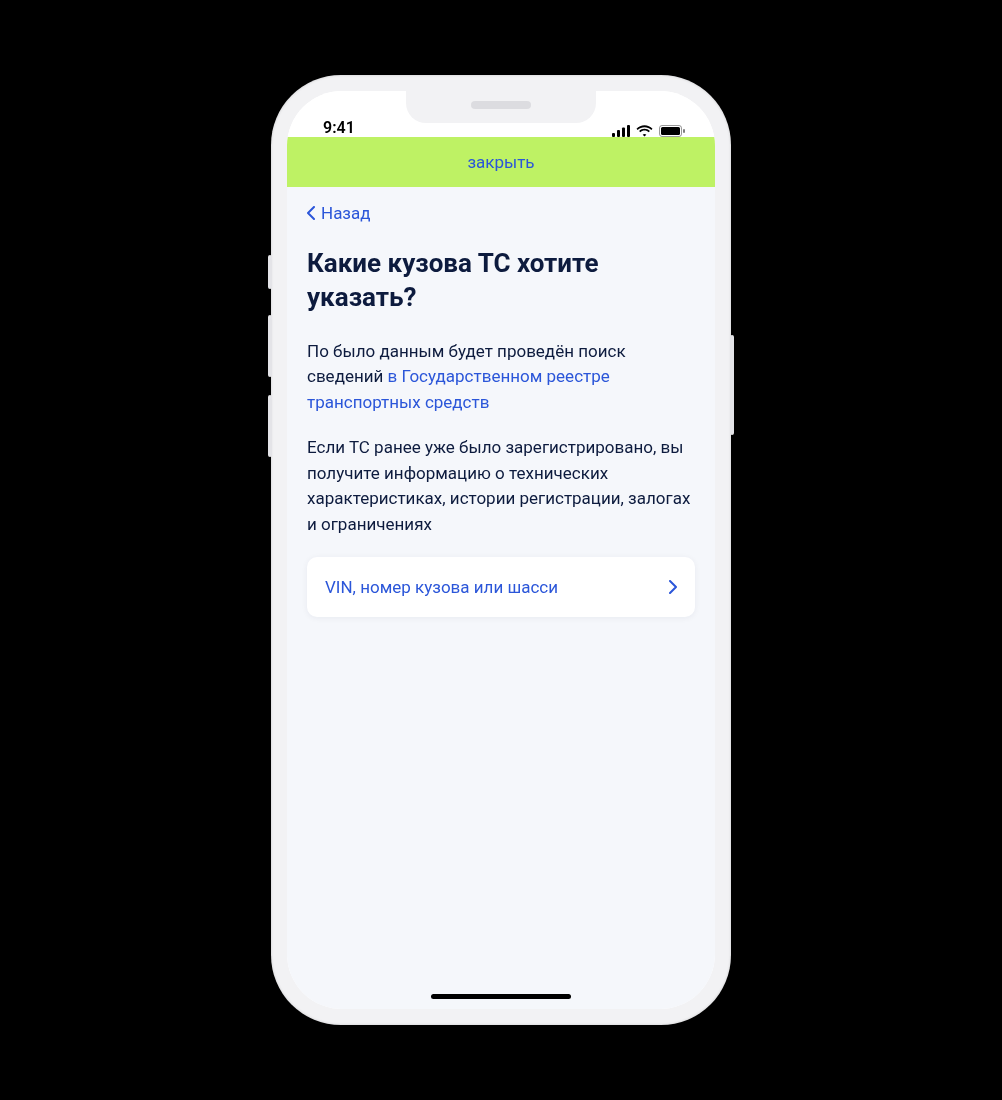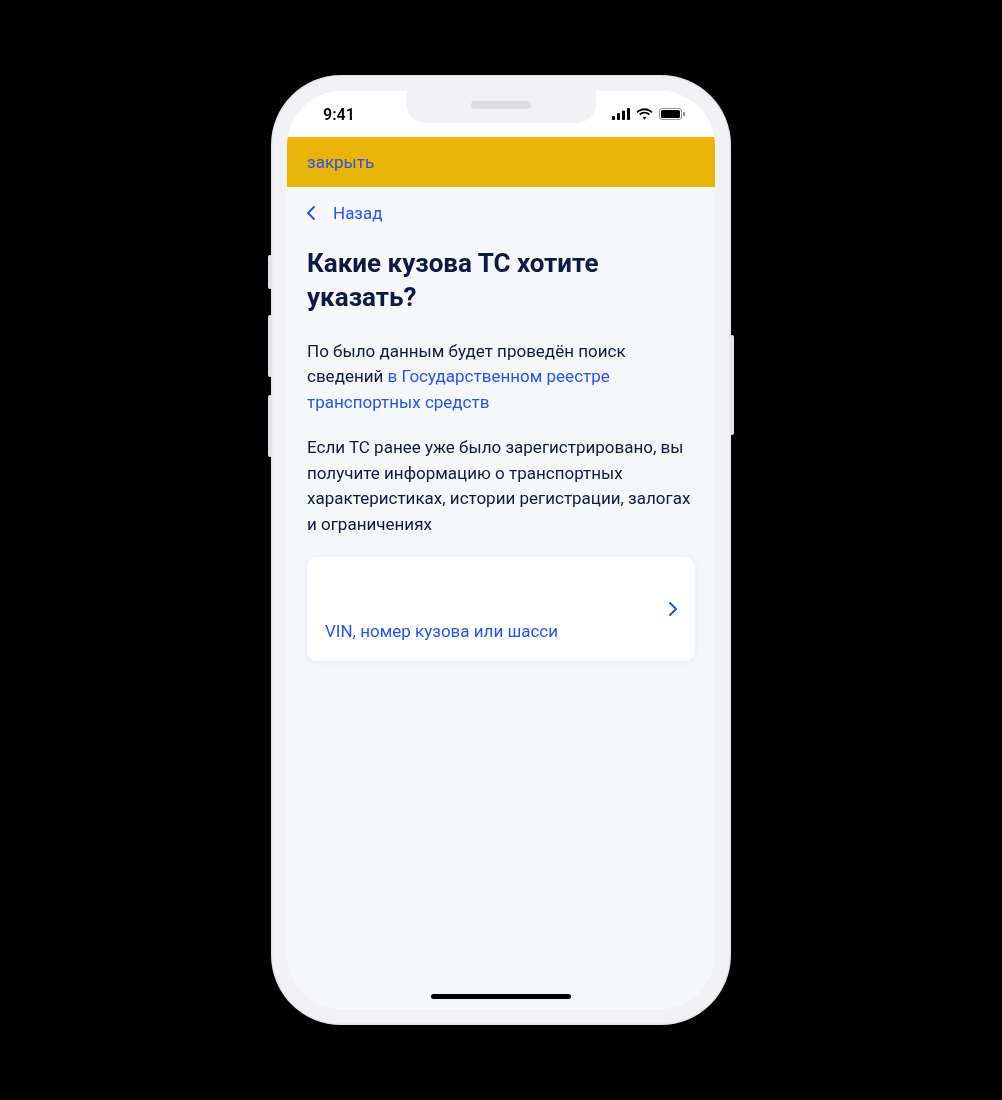--- a/index.html
+++ b/index.html
@@ -73,60 +73,60 @@
     top:10px;
     transform:translateX(-50%);
     width:60px;
     height:8px;
     background:#dcdce0;
     border-radius:4px;
   }
   .status-bar {
     height: 46px;
     display: flex;
-    align-items: center;
+    align-items: flex-end;
     justify-content: space-between;
     padding: 0 30px 0 36px;
     font-weight: 600;
     font-size: 16px;
     color: #000;
     background:#fff;
   }
   .status-right {
     display: flex;
     align-items: center;
     gap: 6px;
   }
   .status-right svg { display:block; }
 
   .top-bar {
     height: 50px;
     display: flex;
     align-items: center;
-    justify-content: flex-start;
+    justify-content: center;
     padding: 0 20px;
-    background:#eab308;
+    background:#bef264;
   }
   .close-link {
     color: #2b56d9;
     font-size: 17px;
     font-weight: 400;
     cursor: pointer;
   }
 
   .content {
     flex: 1;
     background: #f5f7fb;
     padding: 16px 20px 20px 20px;
     overflow-y: auto;
   }
   .back-link {
     display: inline-flex;
     align-items: center;
-    gap: 18px;
+    gap: 6px;
     color: #2b56d9;
     font-size: 17px;
     cursor: pointer;
     margin-bottom: 24px;
   }
   .back-link svg { display:block; }
 
   .page-title {
     font-size: 26px;
     font-weight: 700;
@@ -152,21 +152,20 @@
     display: flex;
     align-items: center;
     justify-content: space-between;
     margin-bottom: 16px;
     box-shadow: 0 1px 6px rgba(13,27,62,0.06);
     cursor: pointer;
   }
   .option-label {
     color: #2b56d9;
     font-size: 17px;
-    margin-top: 44px;
   }
   .option-card svg { flex-shrink: 0; }
 
   .home-indicator {
     position: absolute;
     bottom: 10px;
     left: 50%;
     transform: translateX(-50%);
     width: 140px;
     height: 5px;
@@ -222,21 +221,21 @@
         </svg>
         <span>Назад</span>
       </div>
 
       <h1 class="page-title">Какие кузова ТС хотите указать?</h1>
 
       <p class="body-text">
         <span>По было данным будет проведён поиск сведений </span><span class="inline-link">в Государственном реестре транспортных средств</span>
       </p>
 
-      <p class="body-text">Если ТС ранее уже было зарегистрировано, вы получите информацию о транспортных характеристиках, истории регистрации, залогах и ограничениях</p>
+      <p class="body-text">Если ТС ранее уже было зарегистрировано, вы получите информацию о технических характеристиках, истории регистрации, залогах и ограничениях</p>
 
       <div class="option-card">
         <span class="option-label">VIN, номер кузова или шасси</span>
         <svg width="8" height="14" viewBox="0 0 8 14">
           <path d="M1 1 L7 7 L1 13" stroke="#2b56d9" stroke-width="2" fill="none" stroke-linecap="round" stroke-linejoin="round"></path>
         </svg>
       </div>
 
 
     </div>

